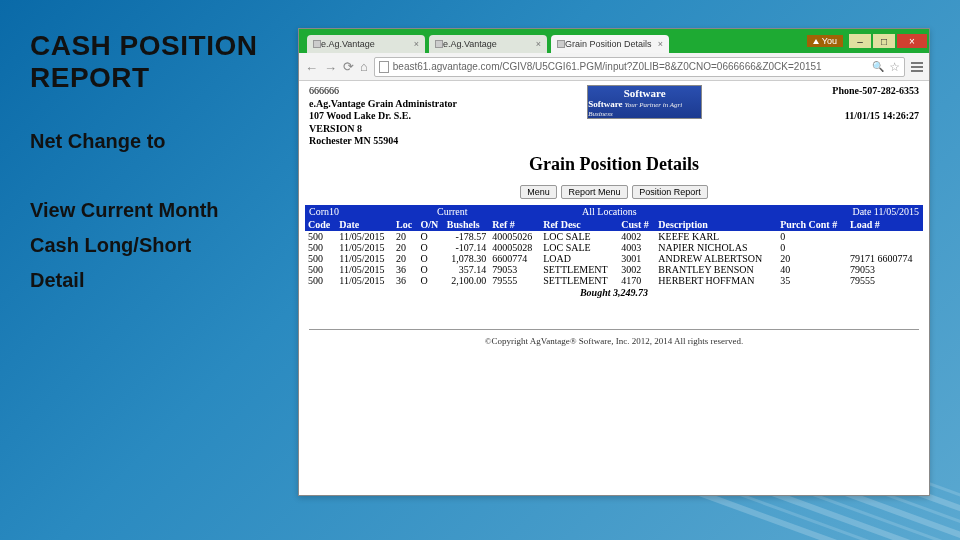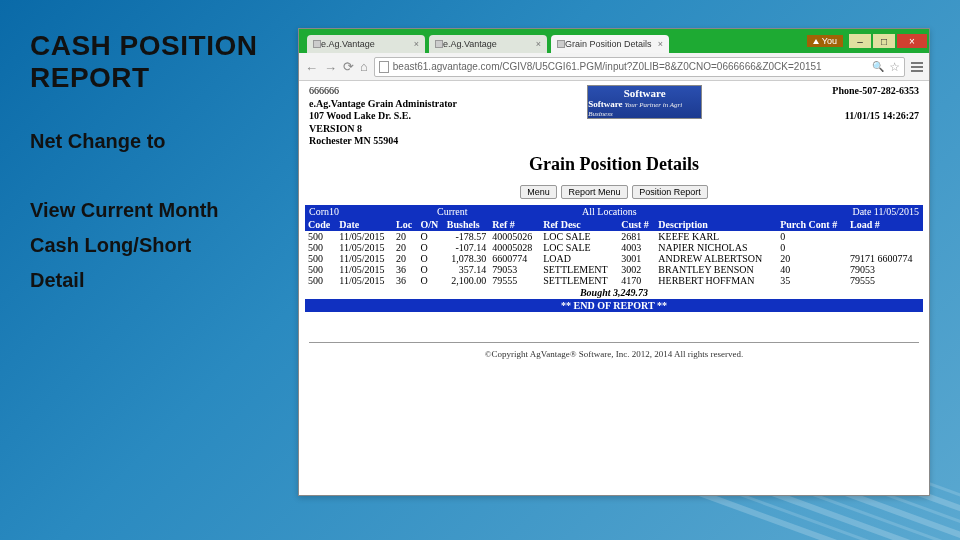--- a/index.html
+++ b/index.html
@@ -253,21 +253,21 @@
         </thead>
         <tbody id="grid-body">
             <tr>
               <td>500</td>
               <td>11/05/2015</td>
               <td>20</td>
               <td>O</td>
               <td class="num-r">-178.57</td>
               <td>40005026</td>
               <td>LOC SALE</td>
-              <td>2681</td>
+              <td>4002</td>
               <td>KEEFE KARL</td>
               <td>0</td>
               <td></td>
             </tr>
             <tr>
               <td>500</td>
               <td>11/05/2015</td>
               <td>20</td>
               <td>O</td>
               <td class="num-r">-107.14</td>
@@ -313,19 +313,18 @@
               <td>79555</td>
               <td>SETTLEMENT</td>
               <td>4170</td>
               <td>HERBERT HOFFMAN</td>
               <td>35</td>
               <td>79555</td>
             </tr>
           </tbody>
       </table>
       <div class="totals">Bought 3,249.73</div>
-      <div class="endbar">** END OF REPORT **</div>
     </div>
 
     <hr class="hr-rule">
     <div class="copyright">©Copyright AgVantage® Software, Inc. 2012, 2014 All rights reserved.</div>
   </div>
 </div>
 
 </body></html>

